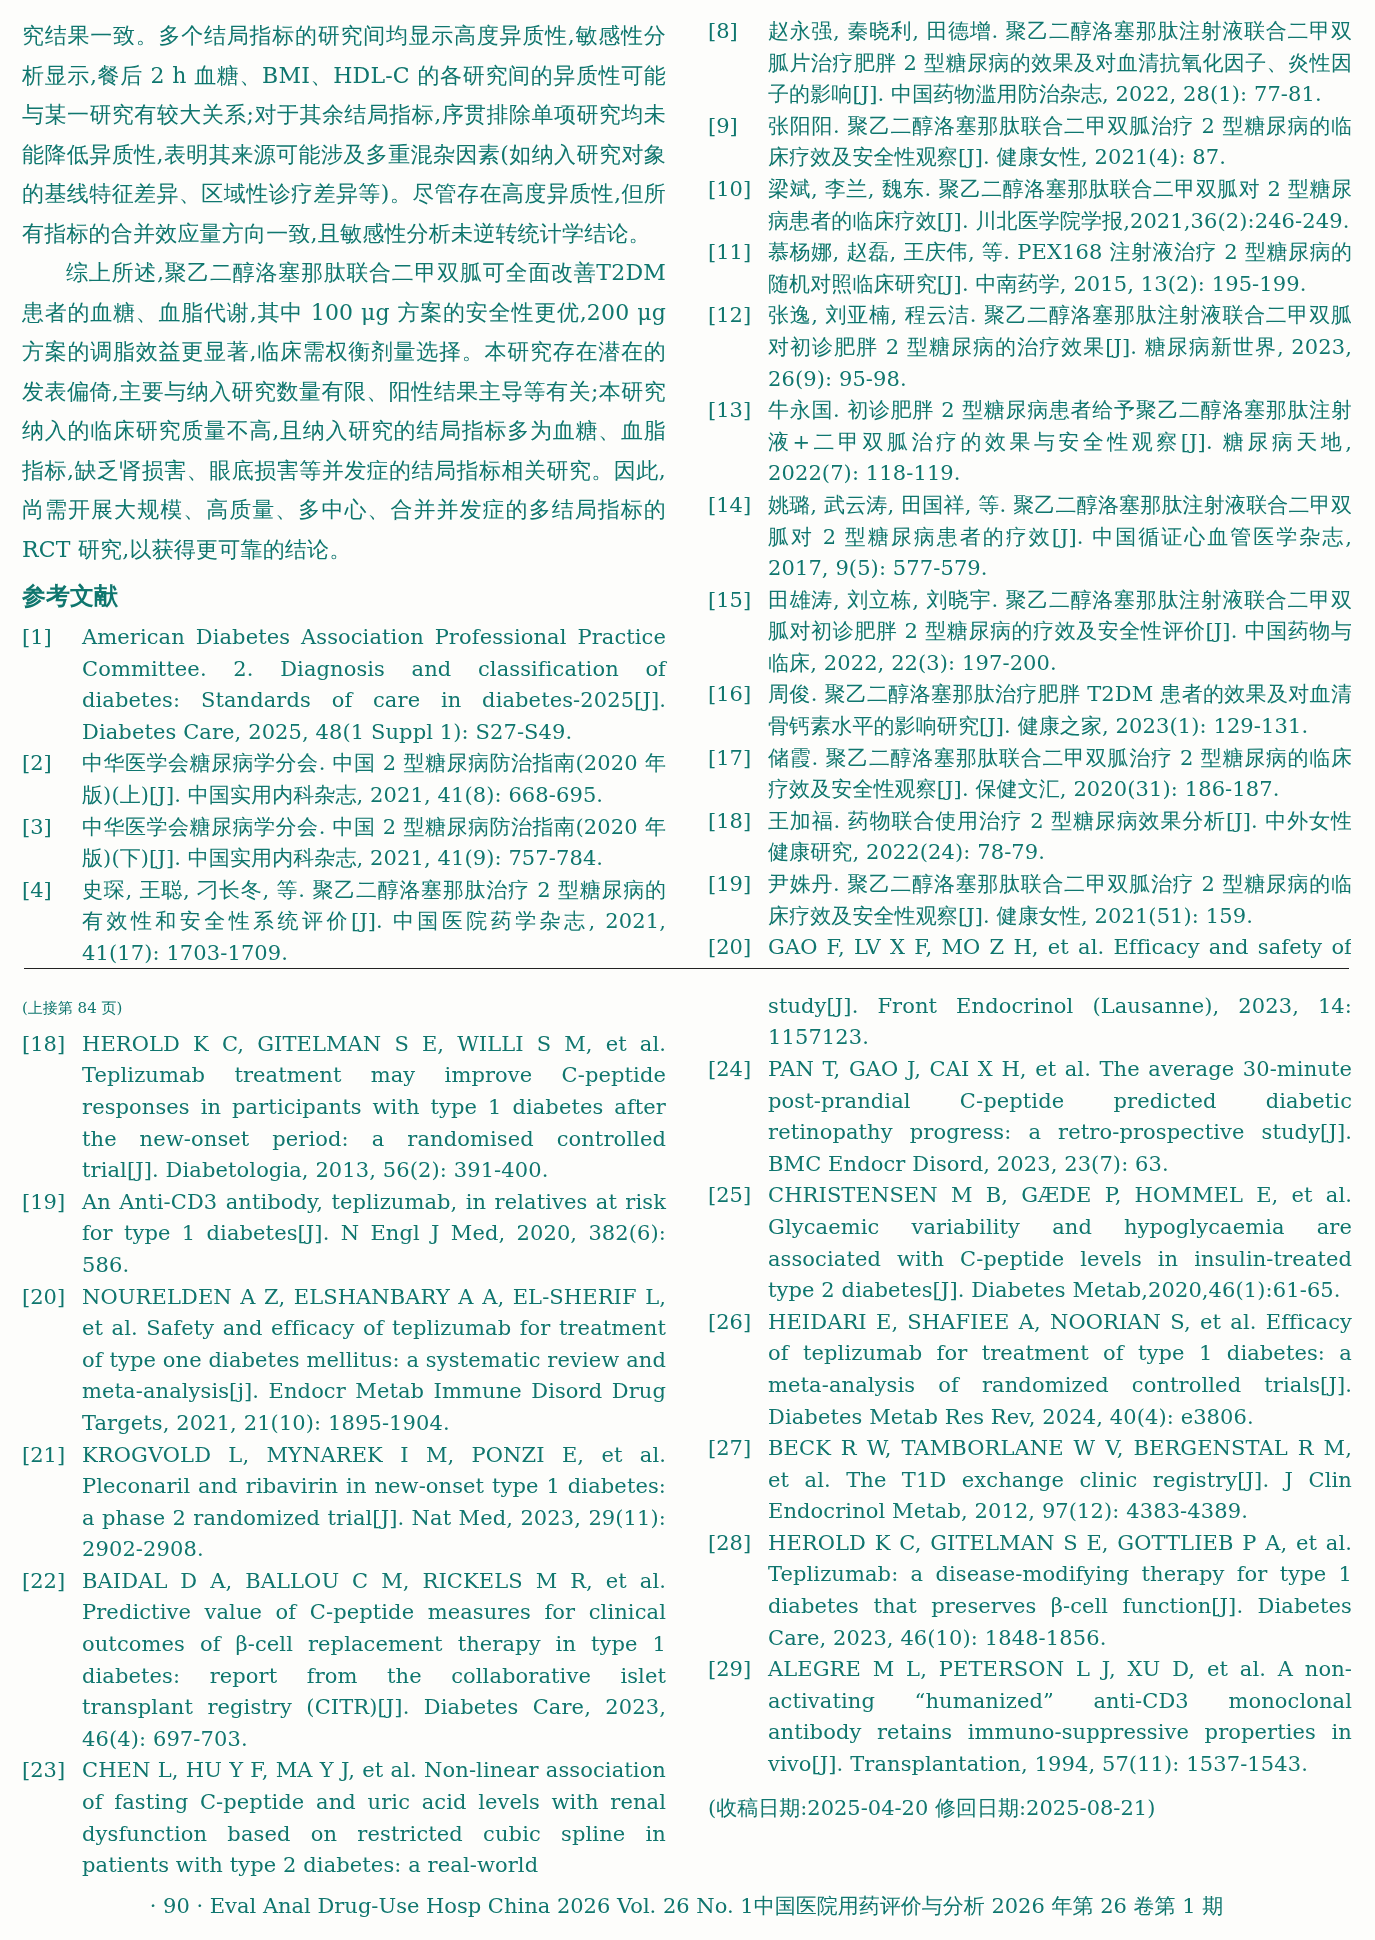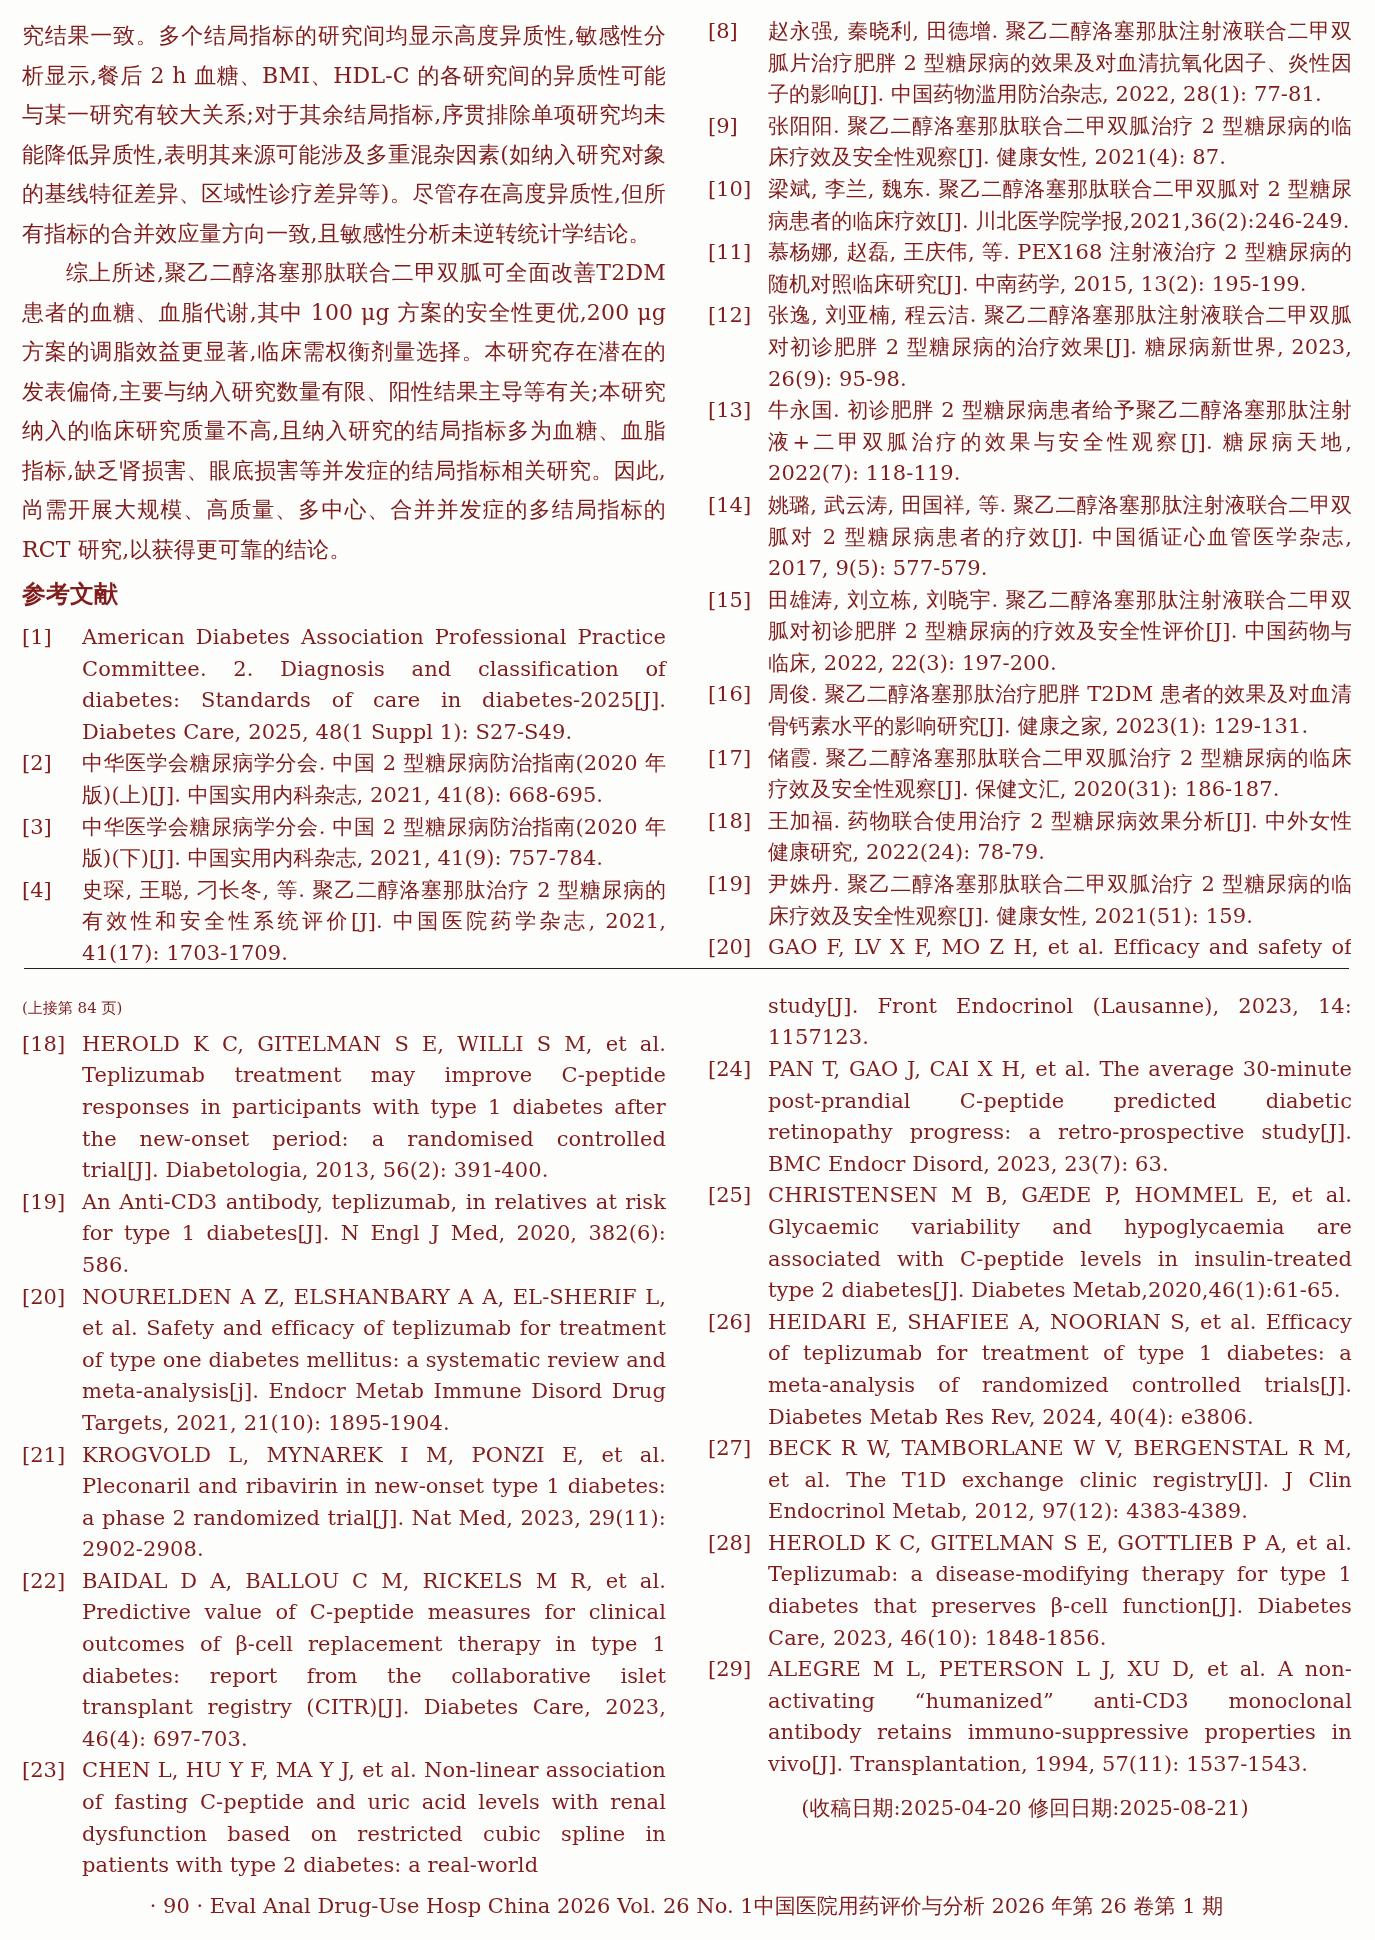--- a/index.html
+++ b/index.html
@@ -1,41 +1,41 @@
 <!DOCTYPE html>
 <html><head>
 <meta charset="utf-8">
 <style>
   html,body { margin:0; padding:0; background:#888; }
   .page {
-    width:1375px; height:1940px; background:#fdfdfb; color:#7f1d1d;
+    width:1375px; height:1940px; background:#fdfdfb; color:#0f766e;
     box-sizing:border-box; padding:16px 24px 0 22px;
     font-family:"DejaVu Serif","Liberation Serif",serif;
     display:flex; flex-direction:column; position:relative;
     margin:0 auto; overflow:hidden;
   }
   .cols { display:flex; gap:42px; }
   .col { width:644px; flex:0 0 644px; }
   .top-section { height:1146px; overflow:hidden; }
   .para {
     font-size:22px; line-height:39.5px; text-align:justify;
     margin:0; letter-spacing:0.2px;
   }
   .para.indent { text-indent:2em; }
   .refs-heading {
-    font-family:Liberation Mono, monospace;
+    font-family:Liberation Sans, sans-serif;
     font-weight:bold; font-size:24px; margin:10px 0 9px 0; line-height:34px;
   }
   .ref { display:flex; font-size:21px; line-height:31.6px; }
   .ref-num { width:60px; flex:0 0 60px; }
   .ref-text { flex:1; text-align:justify; letter-spacing:0.1px; }
   .cont-note { font-size:15px; line-height:34px; margin-bottom:4px; }
   .divider { border:none; border-top:1.5px solid #222; margin:0 2px 22px 2px; }
   .bottom-section { flex:1; }
-  .dates-line { font-size:21px; line-height:34px; text-align:center; margin-top:10px; padding-right:10px; }
+  .dates-line { font-size:21px; line-height:34px; text-align:left; margin-top:10px; padding-right:10px; }
   .footer {
     height:58px; display:flex; justify-content:center; align-items:center;
     font-size:21px; padding:0 12px 10px 12px;
   }
 </style>
 </head>
 <body>
 
 <div class="page">
 

